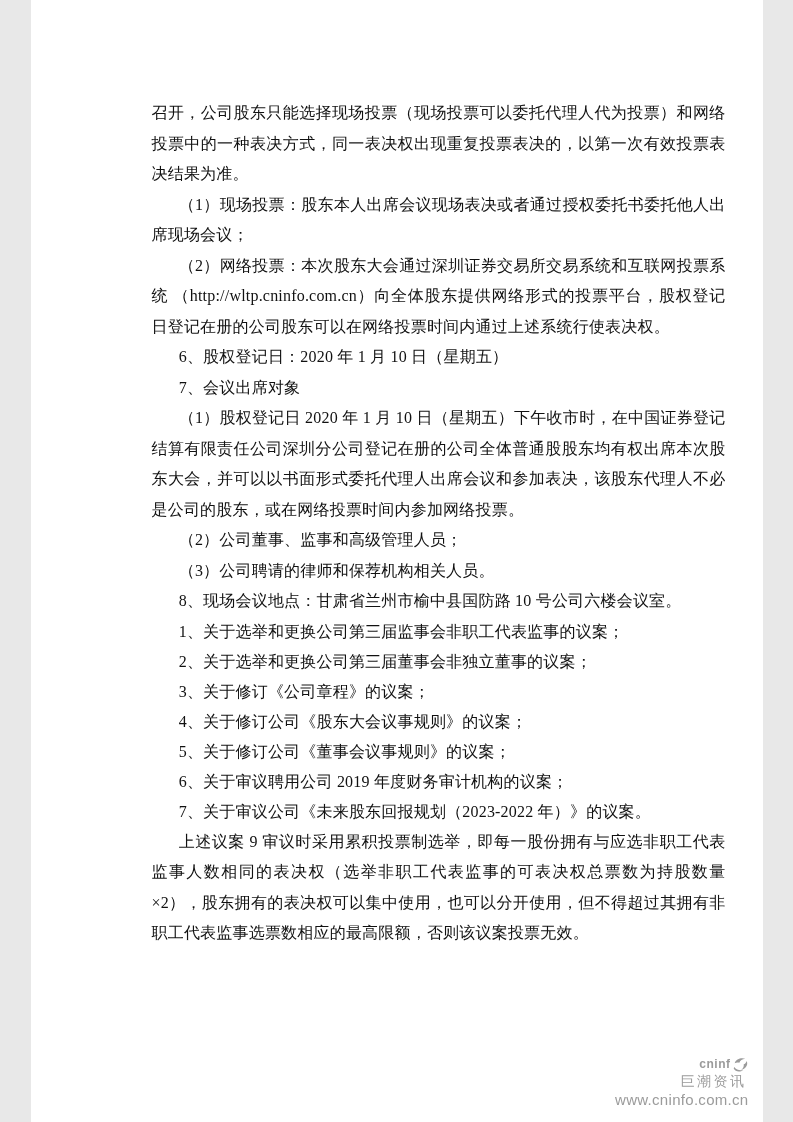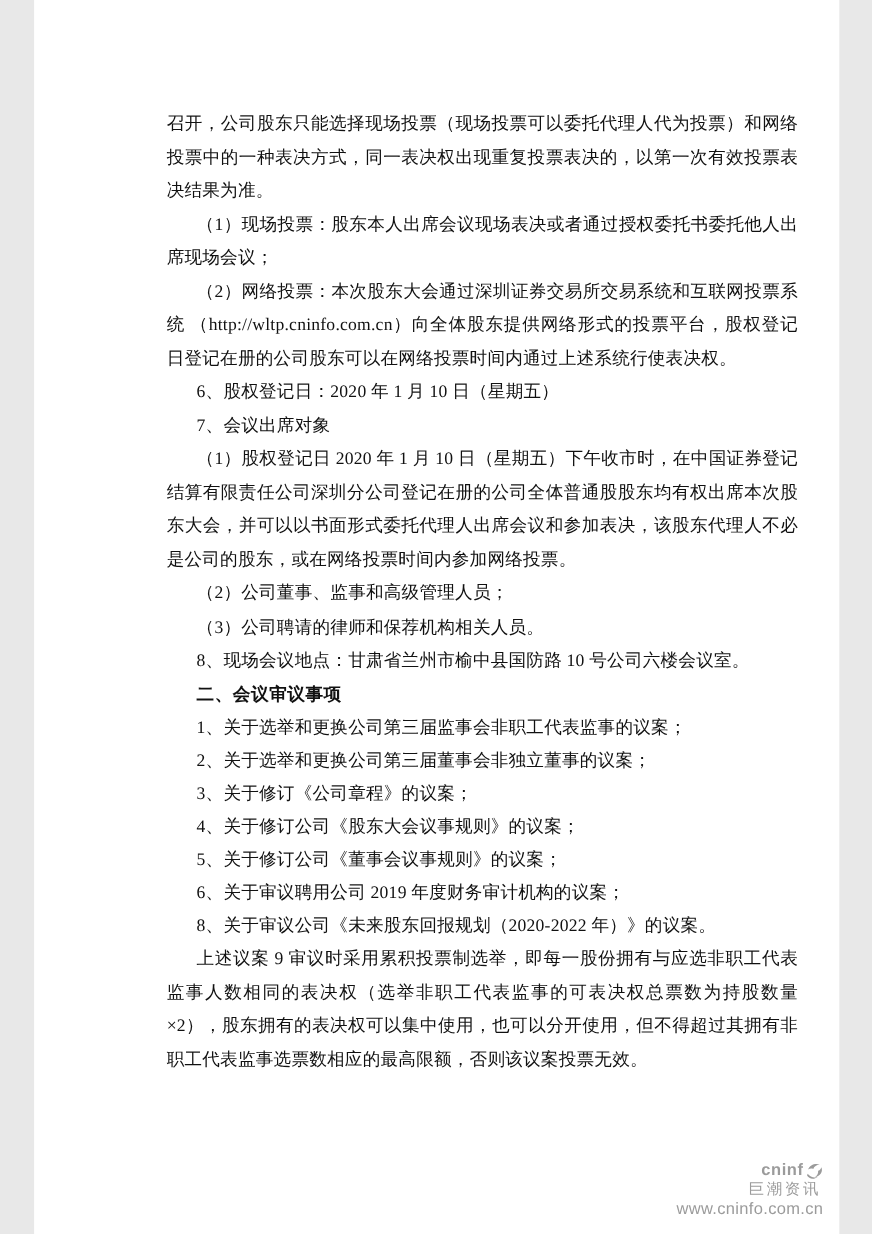--- a/index.html
+++ b/index.html
@@ -55,21 +55,21 @@
   }
   .brand-row {
     display: flex;
     align-items: center;
     justify-content: flex-end;
     gap: 1px;
   }
   .brand-text {
     font-family: "Liberation Sans", "DejaVu Sans", sans-serif;
     font-weight: bold;
-    font-size: 15px;
+    font-size: 12px;
     letter-spacing: 0.5px;
     color: #9b9b9b;
   }
   .swirl { display: inline-block; width: 17px; height: 17px; }
   .logo-name {
     font-family: "DejaVu Sans", sans-serif;
     font-size: 14px;
     letter-spacing: 2.5px;
     margin-top: 1px;
     margin-right: 2px;
@@ -90,29 +90,28 @@
     <p class="para no-indent">召开，公司股东只能选择现场投票（现场投票可以委托代理人代为投票）和网络投票中的一种表决方式，同一表决权出现重复投票表决的，以第一次有效投票表决结果为准。</p>
     <p class="para">（1）现场投票：股东本人出席会议现场表决或者通过授权委托书委托他人出席现场会议；</p>
     <p class="para">（2）网络投票：本次股东大会通过深圳证券交易所交易系统和互联网投票系统 （http://wltp.cninfo.com.cn）向全体股东提供网络形式的投票平台，股权登记日登记在册的公司股东可以在网络投票时间内通过上述系统行使表决权。</p>
     <p class="para">6、股权登记日：2020 年 1 月 10 日（星期五）</p>
     <p class="para">7、会议出席对象</p>
     <p class="para">（1）股权登记日  2020 年 1 月 10 日（星期五）下午收市时，在中国证券登记结算有限责任公司深圳分公司登记在册的公司全体普通股股东均有权出席本次股东大会，并可以以书面形式委托代理人出席会议和参加表决，该股东代理人不必是公司的股东，或在网络投票时间内参加网络投票。</p>
     <p class="para">（2）公司董事、监事和高级管理人员；</p>
     <p class="para">（3）公司聘请的律师和保荐机构相关人员。</p>
     <p class="para">8、现场会议地点：甘肃省兰州市榆中县国防路 10 号公司六楼会议室。</p>
 
-    <h2 class="section-heading">二、会议审议事项</h2>
 
     <p class="agenda-item">1、关于选举和更换公司第三届监事会非职工代表监事的议案；</p>
     <p class="agenda-item">2、关于选举和更换公司第三届董事会非独立董事的议案；</p>
     <p class="agenda-item">3、关于修订《公司章程》的议案；</p>
     <p class="agenda-item">4、关于修订公司《股东大会议事规则》的议案；</p>
     <p class="agenda-item">5、关于修订公司《董事会议事规则》的议案；</p>
     <p class="agenda-item">6、关于审议聘用公司 2019 年度财务审计机构的议案；</p>
-    <p class="agenda-item">8、关于审议公司《未来股东回报规划（2020-2022 年）》的议案。</p>
+    <p class="agenda-item">7、关于审议公司《未来股东回报规划（2023-2022 年）》的议案。</p>
 
     <p class="para">上述议案 9 审议时采用累积投票制选举，即每一股份拥有与应选非职工代表监事人数相同的表决权（选举非职工代表监事的可表决权总票数为持股数量×2），股东拥有的表决权可以集中使用，也可以分开使用，但不得超过其拥有非职工代表监事选票数相应的最高限额，否则该议案投票无效。</p>
 
   </div>
 
   <div class="footer-logo">
     <div class="brand-row">
       <span class="brand-text">cninf</span>
       <span class="swirl">
         <svg viewBox="0 0 20 20" width="17" height="17" aria-hidden="true">

